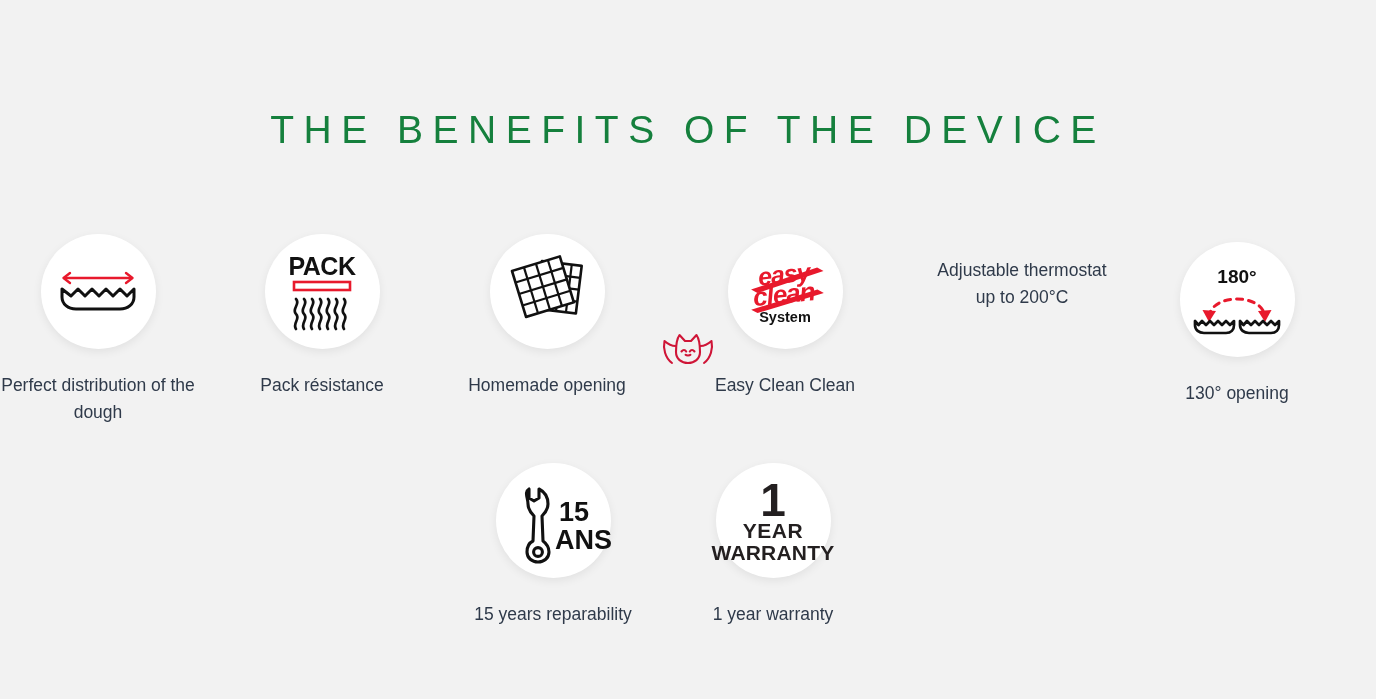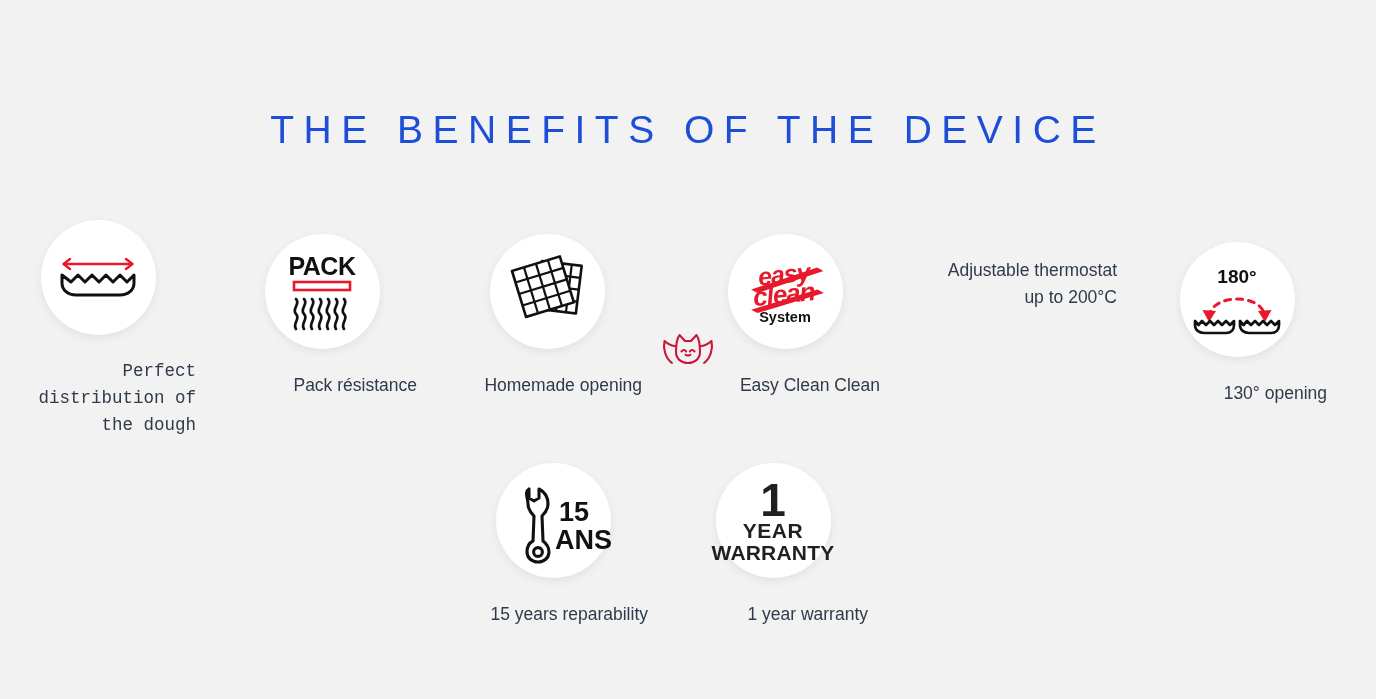--- a/index.html
+++ b/index.html
@@ -18,27 +18,27 @@
 
   .page-title {
     position: absolute;
     top: 108px;
     left: 0;
     width: 100%;
     text-align: center;
     font-size: 39px;
     font-weight: 300;
     letter-spacing: 9.5px;
-    color: #1d4ed8;
+    color: #15803d;
     white-space: nowrap;
   }
 
   .benefit {
     position: absolute;
-    text-align: right;
+    text-align: center;
   }
 
   .circle {
     width: 115px;
     height: 115px;
     border-radius: 50%;
     background: #ffffff;
     box-shadow: 0 3px 10px rgba(0,0,0,0.07);
     margin: 0 auto;
     position: relative;
@@ -77,21 +77,21 @@
       <path d="M13 33 C6 28 4 18 5.5 11 C10 15 14 16 16.5 16"></path>
       <path d="M45 33 C52 28 54 18 52.5 11 C48 15 44 16 41.5 16"></path>
       <path d="M17 22 C17 10 20.5 5 20.5 5 L26 11 L32 11 L37.5 5 C37.5 5 41 10 41 22 C41 29 35.5 33 29 33 C22.5 33 17 29 17 22 Z"></path>
       <path d="M22.5 21.5 C24 19.5 26 19.5 27.2 21.5"></path>
       <path d="M30.8 21.5 C32 19.5 34 19.5 35.5 21.5"></path>
       <path d="M26.6 24.8 C27.5 25.8 30.5 25.8 31.4 24.8"></path>
     </g>
   </svg>
 </div>
 
-<div class="benefit" style="left:0px; top:220px; width:196px;font-family:Liberation Mono, monospace;">
+<div class="benefit" style="left:0px; top:234px; width:196px;">
   <div class="circle">
     <span>
       <svg width="82" height="56" viewBox="0 0 82 56">
         <g stroke="#e8192c" stroke-width="2.4" fill="none" stroke-linecap="round">
           <line x1="8" y1="14" x2="74" y2="14"></line>
         </g>
         <path d="M13 9 L6.5 14 L13 19" fill="none" stroke="#e8192c" stroke-width="2.4" stroke-linecap="round" stroke-linejoin="round"></path>
         <path d="M69 9 L75.5 14 L69 19" fill="none" stroke="#e8192c" stroke-width="2.4" stroke-linecap="round" stroke-linejoin="round"></path>
         <path d="M5 25 L5 33 C5 40 11 45 19 45 L63 45 C71 45 77 40 77 33 L77 25
                  L70 32 L63 25 L56 32 L49 25 L42 32 L35 25 L28 32 L21 25 L14 32 Z" fill="none" stroke="#111111" stroke-width="3" stroke-linejoin="round" stroke-linecap="round"></path>

